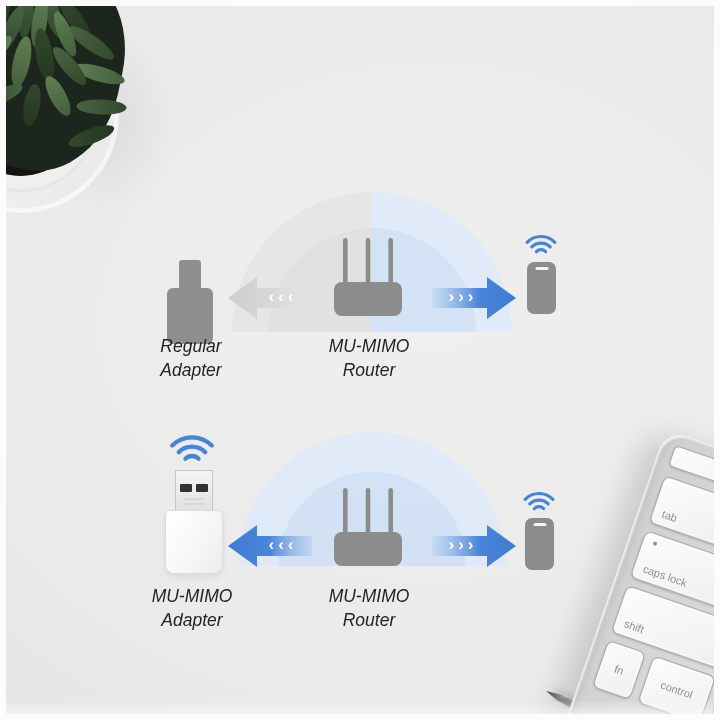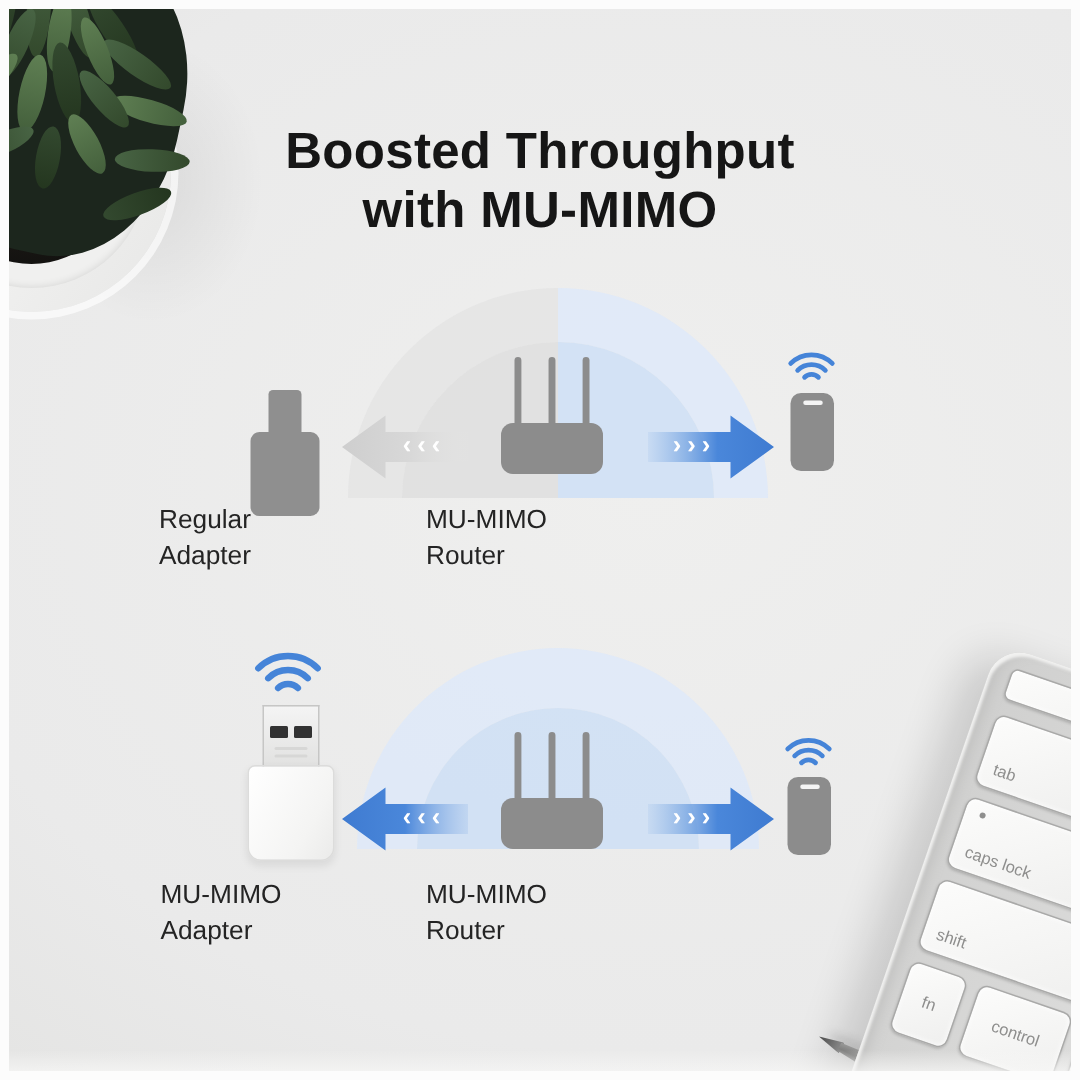--- a/index.html
+++ b/index.html
@@ -56,22 +56,22 @@
   .mumimo-adapter .slot{position:absolute;top:13px;width:12px;height:8px;background:#323232;border-radius:1px;}
   .mumimo-adapter .etch{position:absolute;left:7px;right:7px;height:2px;background:#d7d7d6;border-radius:1px;}
   .mumimo-adapter .shell{
     position:absolute;left:0;top:40px;width:58px;height:64px;box-sizing:border-box;
     background:linear-gradient(120deg,#ffffff,#f4f4f3 70%,#ebebea);
     border:1px solid #dcdcdb;border-radius:5px 5px 9px 9px;
     box-shadow:0 3px 6px rgba(0,0,0,.08);
   }
 
   .lbl{
-    position:absolute;width:170px;text-align:left;z-index:5;transform:translateX(-50%);
-    font-size:17.5px;line-height:24px;color:#242424;
+    position:absolute;width:170px;text-align:center;z-index:5;transform:translateX(-50%);
+    font-size:17.5px;line-height:24px;color:#242424;font-style:italic;
   }
 
   
   .plant{position:absolute;left:-14px;top:-14px;width:190px;height:250px;z-index:20;}
   .pot-shadow{position:absolute;left:40px;top:40px;width:150px;height:190px;border-radius:50%;
     background:radial-gradient(closest-side, rgba(0,0,0,.07), rgba(0,0,0,0));}
   .pot-outer{position:absolute;left:-58px;top:36px;width:186px;height:186px;border-radius:50%;
     background:linear-gradient(125deg,#fbfbfa,#e7e7e6);box-shadow:0 0 0 5px rgba(255,255,255,.65);}
   .pot-inner{position:absolute;left:-42px;top:52px;width:154px;height:154px;border-radius:50%;
     background:#f0f0ef;box-shadow:inset 0 0 6px rgba(0,0,0,.12);}
@@ -116,24 +116,20 @@
     background:linear-gradient(180deg,#cdcdcc,#8e8e8d 55%,#b7b7b6);
     clip-path:polygon(0 34%, 100% 0, 100% 100%, 0 66%);}
   .pen-shadow{position:absolute;left:548px;top:700px;width:70px;height:10px;border-radius:50%;
     background:rgba(0,0,0,.10);filter:blur(3px);transform:rotate(27deg);z-index:14;}
 </style>
 </head>
 <body>
 
 <div class="photo">
 
-  <div class="title">
-    <div>Boosted Throughput</div>
-    <div>with MU-MIMO</div>
-  </div>
 
   <div>
 
     <svg class="arcs" style="left:232px;top:190px;" width="280" height="142" viewBox="0 0 280 142">
       <path d="M0,142 A140,140 0 0 1 140,2 L140,38 A104,104 0 0 0 36,142 Z" fill="#e3e3e3" opacity="0.7"></path>
       <path d="M36,142 A104,104 0 0 1 140,38 L140,142 Z" fill="#dbdbdb" opacity="0.7"></path>
       <path d="M140,2 A140,140 0 0 1 280,142 L244,142 A104,104 0 0 0 140,38 Z" fill="#dfe9f8" opacity="0.9"></path>
       <path d="M140,38 A104,104 0 0 1 244,142 L140,142 Z" fill="#cfe0f5" opacity="0.9"></path>
     </svg>
 

